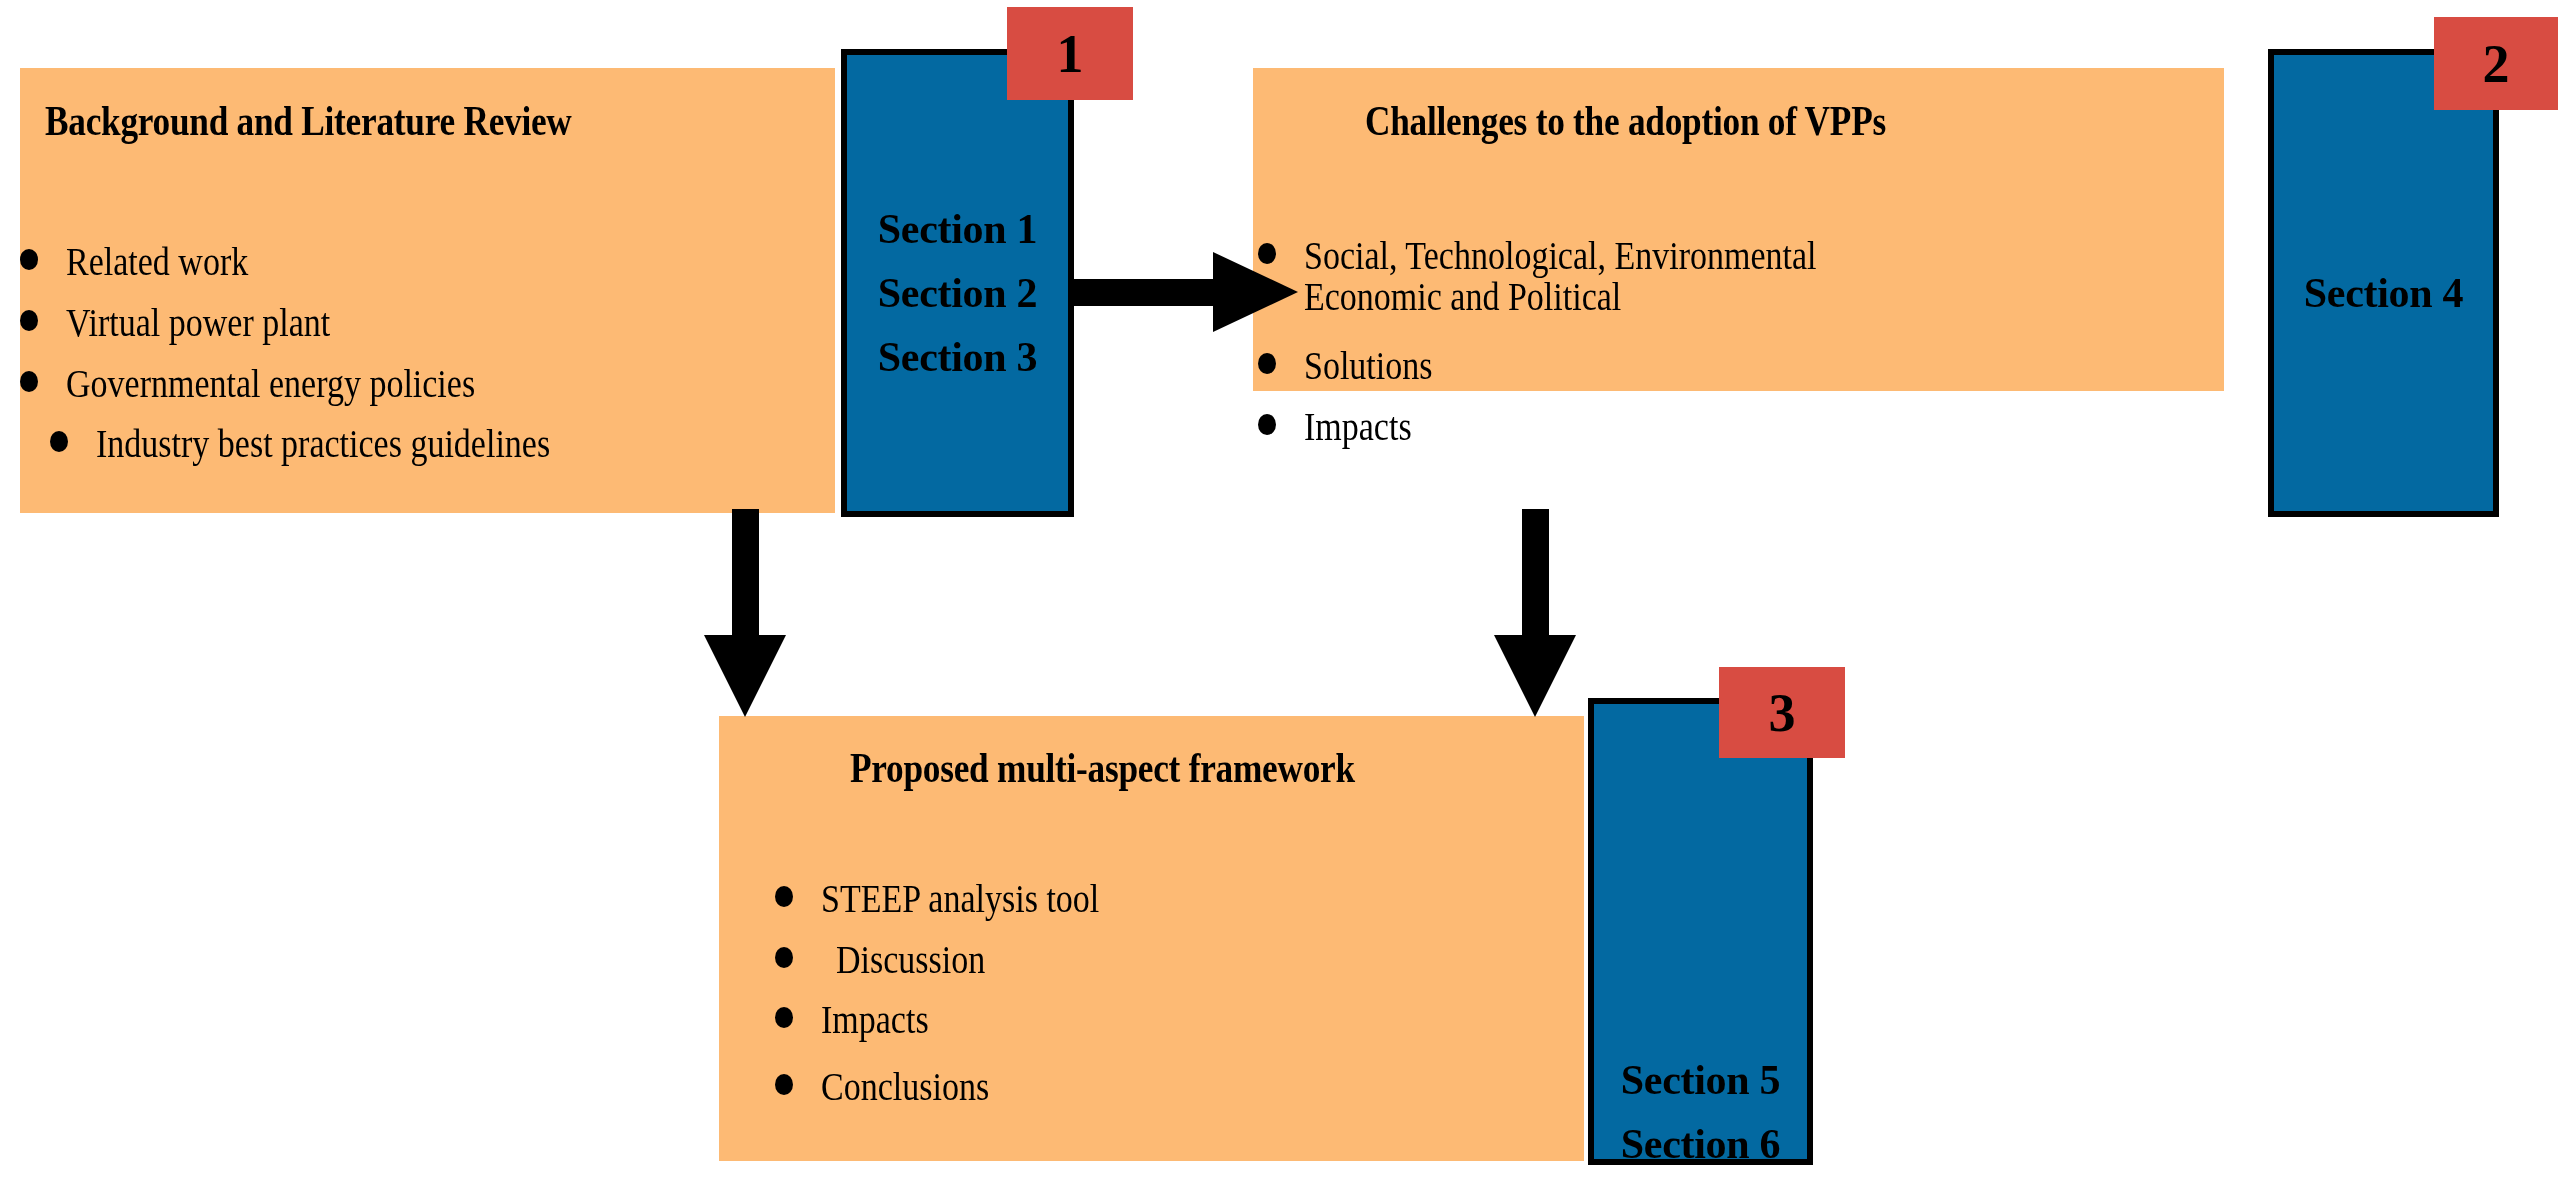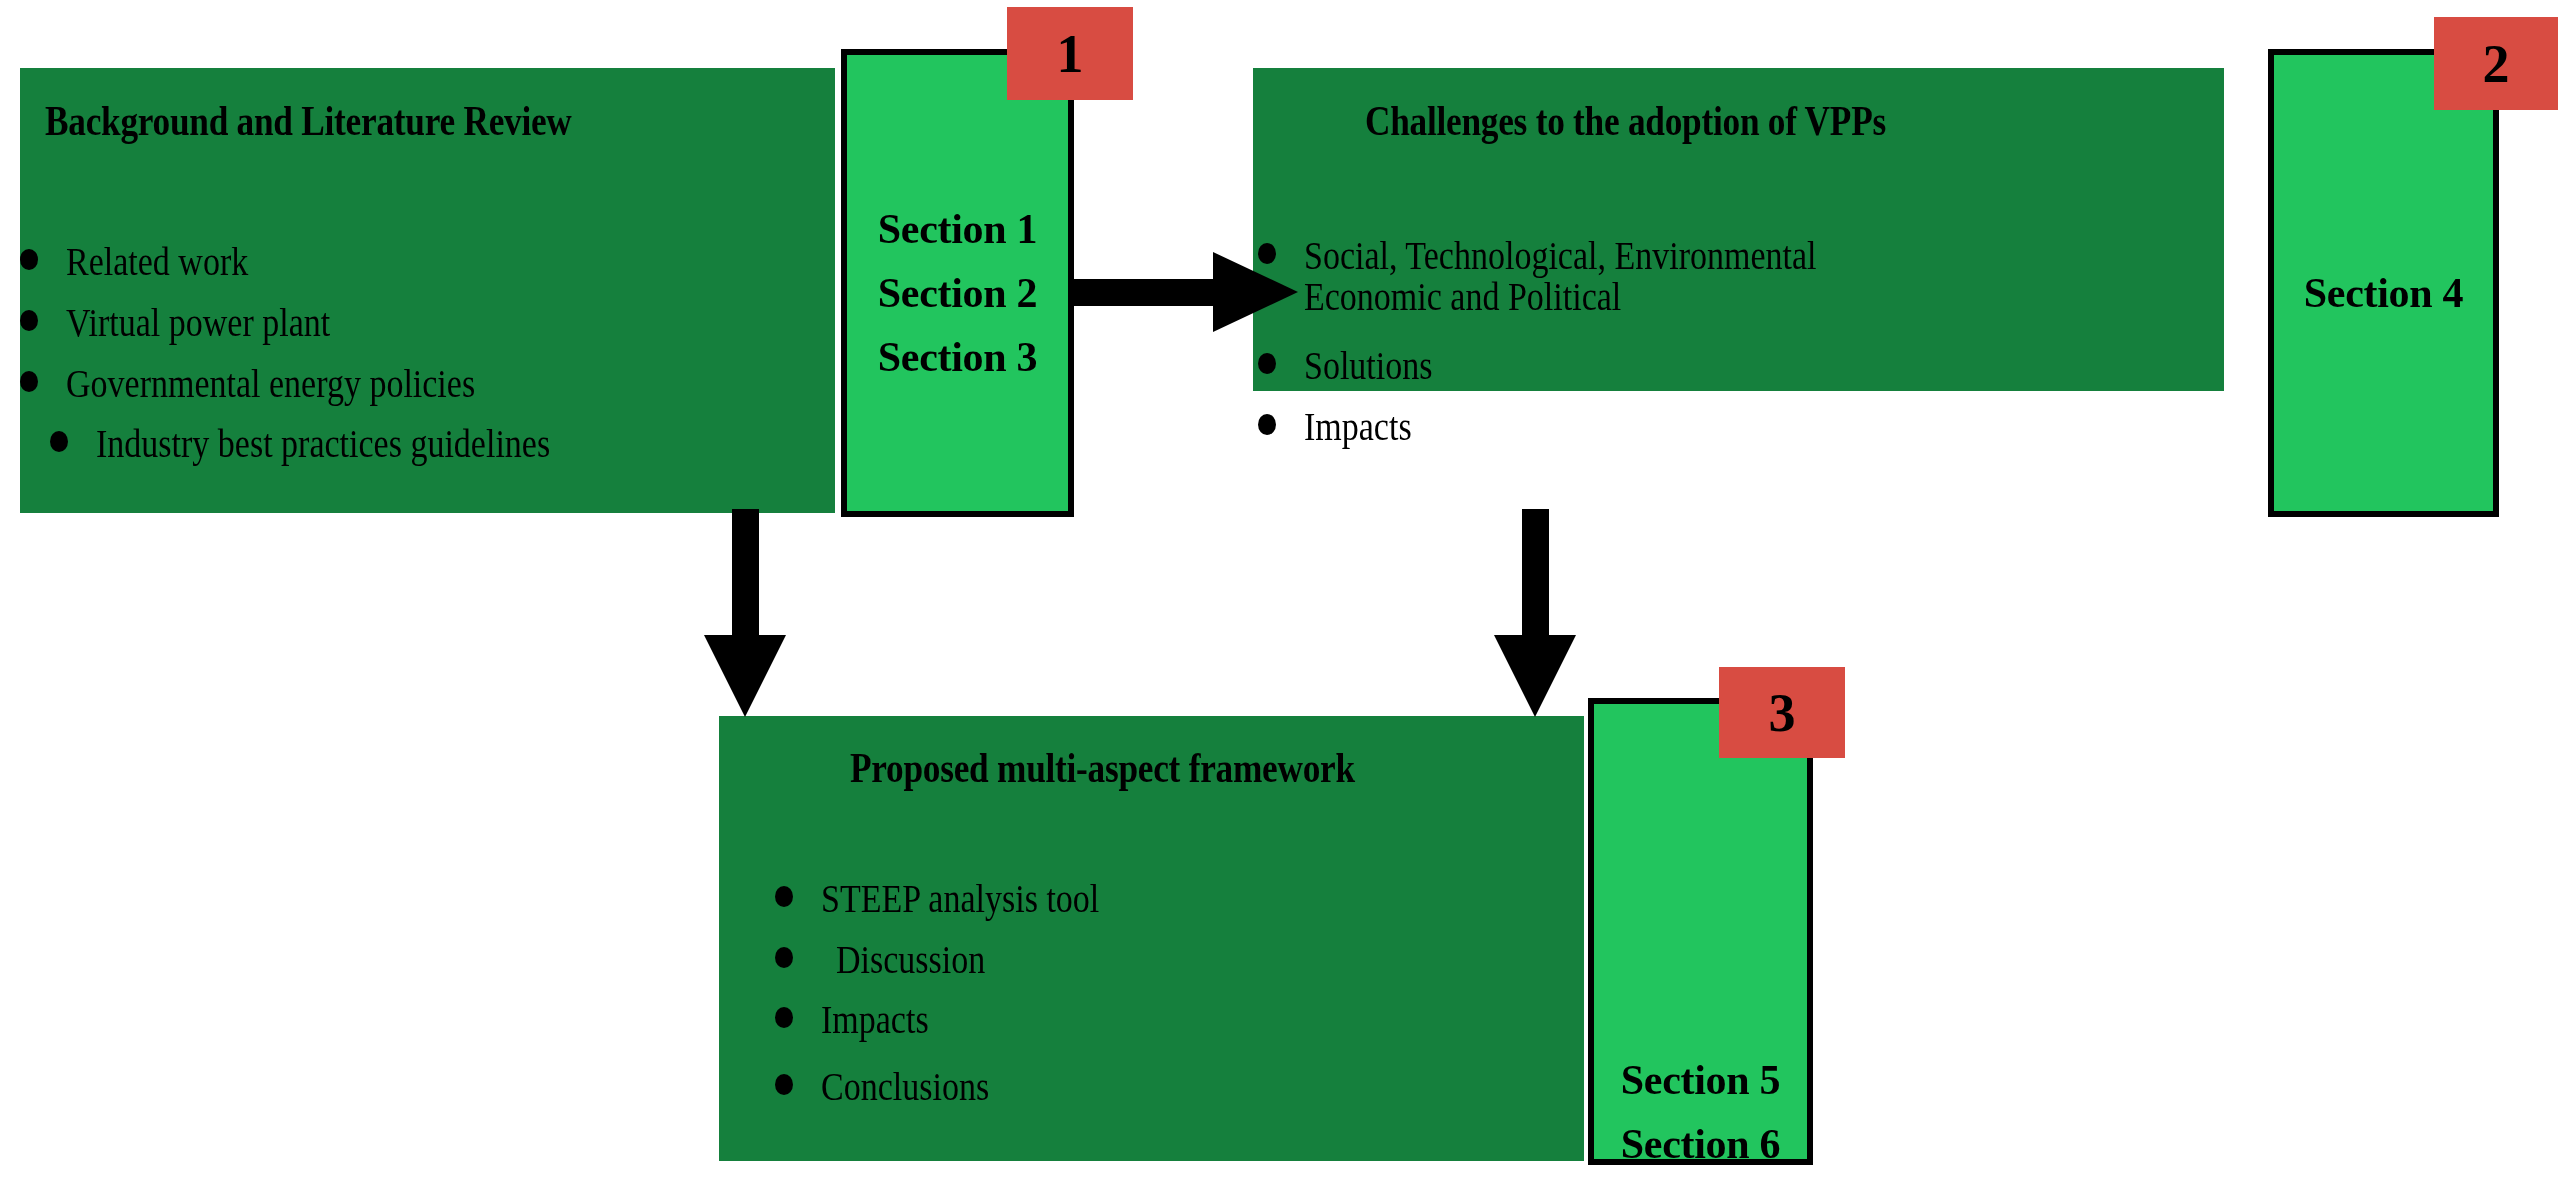--- a/index.html
+++ b/index.html
@@ -2,39 +2,39 @@
 <html style="font-size:11px"><head>
 <meta charset="utf-8">
 <title>VPP Paper Structure Flow Diagram</title>
 <style>
   html,body{margin:0;padding:0;background:#ffffff;}
   body{width:2576px;height:1185px;position:relative;overflow:hidden;
        font-family:"Liberation Serif","DejaVu Serif",serif;color:#000;}
   .canvas{position:absolute;left:0;top:0;width:2576px;height:1185px;}
 
   
-  .panel{position:absolute;background:#15803d;box-sizing:border-box;}
+  .panel{position:absolute;background:#fdba74;box-sizing:border-box;}
   .panel-title{
     position:absolute;font-weight:bold;white-space:nowrap;
     font-size:43px;line-height:1;letter-spacing:-0.3px;
     transform:scaleX(0.82);transform-origin:left center;
   }
   .bullets{position:absolute;}
   .bullet-row{position:absolute;display:flex;align-items:flex-start;}
   .bullet-dot{
     width:18px;height:21px;border-radius:50%;background:#000;
     flex:0 0 auto;margin-top:8.4px;
   }
   .bullet-text{
     font-size:40px;line-height:1.03;white-space:pre-line;
     transform:scaleX(0.85);transform-origin:left top;
   }
 
   
-  .secbox{position:absolute;background:#22c55e;border:6.3px solid #000;box-sizing:border-box;}
+  .secbox{position:absolute;background:#0369a1;border:6.3px solid #000;box-sizing:border-box;}
   .secbox-inner{
     position:absolute;left:0;width:100%;text-align:center;
     font-weight:bold;font-size:42px;line-height:1.52;white-space:pre-line;
     letter-spacing:-0.3px;
   }
 
   
   .badge{
     position:absolute;background:#D84C42;color:#000;
     display:flex;align-items:center;justify-content:center;

